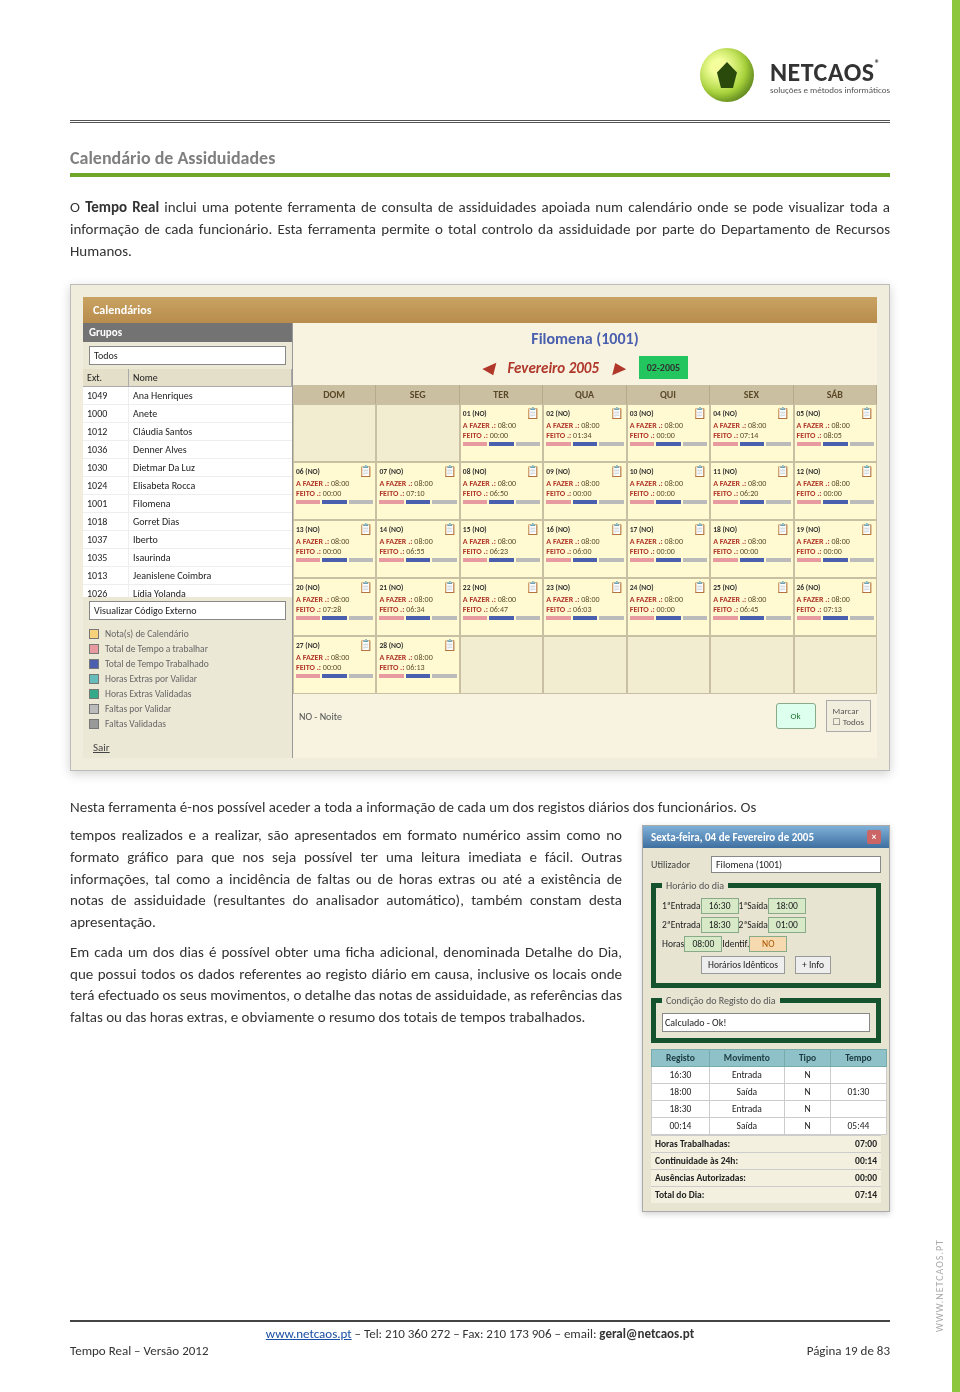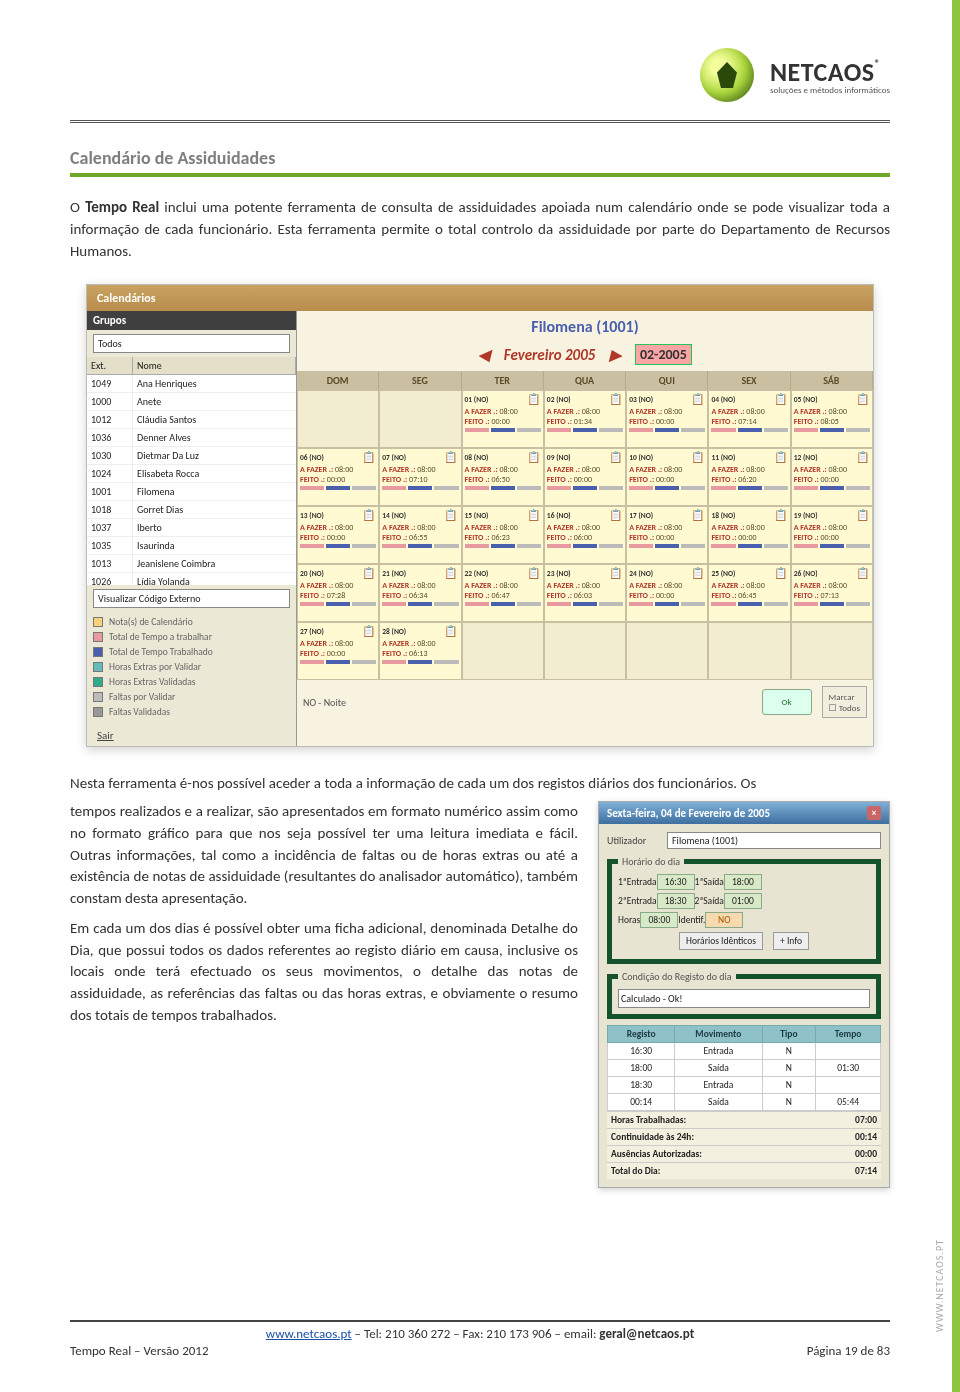--- a/index.html
+++ b/index.html
@@ -13,61 +13,61 @@
   .logo-orb::before{left:50%;top:50%;width:20px;height:26px;transform:translate(-50%,-50%);clip-path:polygon(50% 0,100% 40%,80% 100%,20% 100%,0 40%)}
   .brand{display:flex;flex-direction:column}
   .brand-name{font-size:26px;font-weight:700;letter-spacing:.5px;color:#333}
   .brand-name sup{font-size:10px;vertical-align:top}
   .brand-tag{font-size:9px;color:#555;margin-top:-4px}
   .rule{height:3px;background:linear-gradient(#555 0 1px,transparent 1px 2px,#555 2px 3px);margin-bottom:24px}
   h2{font-size:18px;color:#7f7f7f;font-weight:700;margin-bottom:4px}
   .accent-bar{height:4px;background:#70a628;margin-bottom:20px}
   p{font-size:15px;line-height:1.45;text-align:justify;margin-bottom:8px;color:#333}
   .bold{font-weight:700}
-  .screenshot{margin:22px 16px 26px;border:1px solid #bbb;background:#f1eddd;box-shadow:0 3px 10px rgba(0,0,0,.18);padding:0;overflow:hidden}
+  .screenshot{margin:22px 0 26px;border:1px solid #bbb;background:#f1eddd;box-shadow:0 3px 10px rgba(0,0,0,.18);padding:12px;overflow:hidden}
   
   .cal-toolbar{height:26px;background:linear-gradient(#c9a362,#b88c4c);display:flex;align-items:center;padding:0 10px;color:#fff;font-size:12px;font-weight:700}
   .cal-body{display:flex;font-size:10px}
   .cal-left{width:210px;background:#ece8d6;border-right:1px solid #999;display:flex;flex-direction:column}
-  .grupos{background:#404040;color:#fff;padding:3px 6px;font-weight:700;font-size:11px}
+  .grupos{background:#737373;color:#fff;padding:3px 6px;font-weight:700;font-size:11px}
   .grupos-sel{margin:4px 6px;background:#fff;border:1px solid #888;padding:2px 4px;font-size:10px}
   .emp-head{display:flex;background:#e4dfc8;border-bottom:1px solid #aaa;font-size:10px}
   .emp-head span{padding:2px 4px;border-right:1px solid #aaa}
   .emp-list{background:#fff;max-height:210px;overflow:hidden}
   .emp-row{display:flex;border-bottom:1px solid #eee;font-size:10px}
   .emp-row span:first-child{width:46px;padding:2px 4px;border-right:1px solid #eee}
   .emp-row span:last-child{flex:1;padding:2px 4px}
   .vis-sel{margin:4px 6px;background:#fff;border:1px solid #888;padding:2px 4px;font-size:10px}
   .legend{padding:4px 6px;font-size:9.5px;color:#666}
   .legend div{display:flex;align-items:center;gap:6px;margin-bottom:3px}
   .sw{width:10px;height:10px;display:inline-block;border:1px solid #777}
   .sair{padding:4px 10px;font-size:11px;text-decoration:underline;color:#444}
   .cal-right{flex:1;background:#f7f3e0;display:flex;flex-direction:column}
   .person-title{text-align:center;color:#4a5fae;font-weight:700;font-size:16px;padding:6px 0}
   .month-row{display:flex;align-items:center;justify-content:center;gap:14px;color:#b0372a;font-weight:700;font-style:italic;font-size:15px;padding:2px 0 6px}
-  .month-sel{background:#fca5a5;border:1px solid #22c55e;font-size:14px;padding:1px 4px;color:#333;font-style:normal}
+  .month-sel{background:#22c55e;border:4px solid #22c55e;font-size:10px;padding:1px 4px;color:#333;font-style:normal}
   .dow{display:grid;grid-template-columns:repeat(7,1fr);background:#cabfa0}
   .dow span{text-align:center;font-size:10px;font-weight:700;color:#5a4a2a;padding:3px 0;border-right:1px solid #b5aa8c}
   .grid{display:grid;grid-template-columns:repeat(7,1fr)}
   .cell{border:1px solid #c9c0a3;background:#fffad2;min-height:58px;padding:2px;font-size:8.5px;position:relative}
   .cell.empty{background:#f2ecd0}
   .cell-h{display:flex;justify-content:space-between;align-items:center;font-weight:700;font-size:9px;color:#333}
   .cell-h small{color:#333}
   .cpad{color:#c78a28;font-size:11px}
   .aline{color:#5a4a2a;font-size:8px}
   .aline b{color:#b0372a}
   .bars{display:flex;gap:2px;margin-top:2px}
   .bars i{display:block;height:4px;flex:1}
   .no-noite{font-size:10px;color:#555;padding:6px;display:flex;justify-content:space-between;align-items:center}
-  .okbtn{width:50px;height:26px;border:1px solid #8a8;background:#dfe;border-radius:3px;text-align:center;font-size:9px;line-height:24px;color:#273}
+  .okbtn{width:40px;height:26px;border:1px solid #8a8;background:#dfe;border-radius:3px;text-align:center;font-size:9px;line-height:24px;color:#273}
   .marcar{border:1px solid #aaa;padding:4px 6px;font-size:9px;background:#f2eedd}
   
   .split{display:flex;gap:20px;align-items:flex-start;margin-top:6px}
   .split .text{flex:1}
-  .detail{width:292px;border:1px solid #aaa;background:#e7e4d2;box-shadow:0 2px 6px rgba(0,0,0,.18);font-size:10px}
+  .detail{width:248px;border:1px solid #aaa;background:#e7e4d2;box-shadow:0 2px 6px rgba(0,0,0,.18);font-size:10px}
   .detail-title{background:linear-gradient(#7eb0d8,#3e6fa0);color:#fff;padding:4px 8px;font-weight:700;font-size:11px;display:flex;justify-content:space-between;align-items:center}
   .closex{background:#c66;color:#fff;width:14px;height:14px;text-align:center;line-height:14px;border-radius:2px;font-size:9px}
   .tabs{display:flex;background:#e7e4d2;border-bottom:1px solid #aaa}
   .tabs span{padding:4px 8px;border:1px solid #aaa;border-bottom:none;background:#f3f0df;margin-right:-1px;font-size:9.5px}
   .tabs span.active{background:#fff;font-weight:700}
   .dpanel{padding:8px}
   .dfield{display:flex;align-items:center;gap:6px;margin-bottom:4px}
   .dfield label{width:54px;color:#444}
   .dfield .inp{background:#fff;border:1px solid #888;padding:1px 4px;flex:1}
   .fieldset{border:5px solid #14532d;margin-top:6px;padding:6px}

